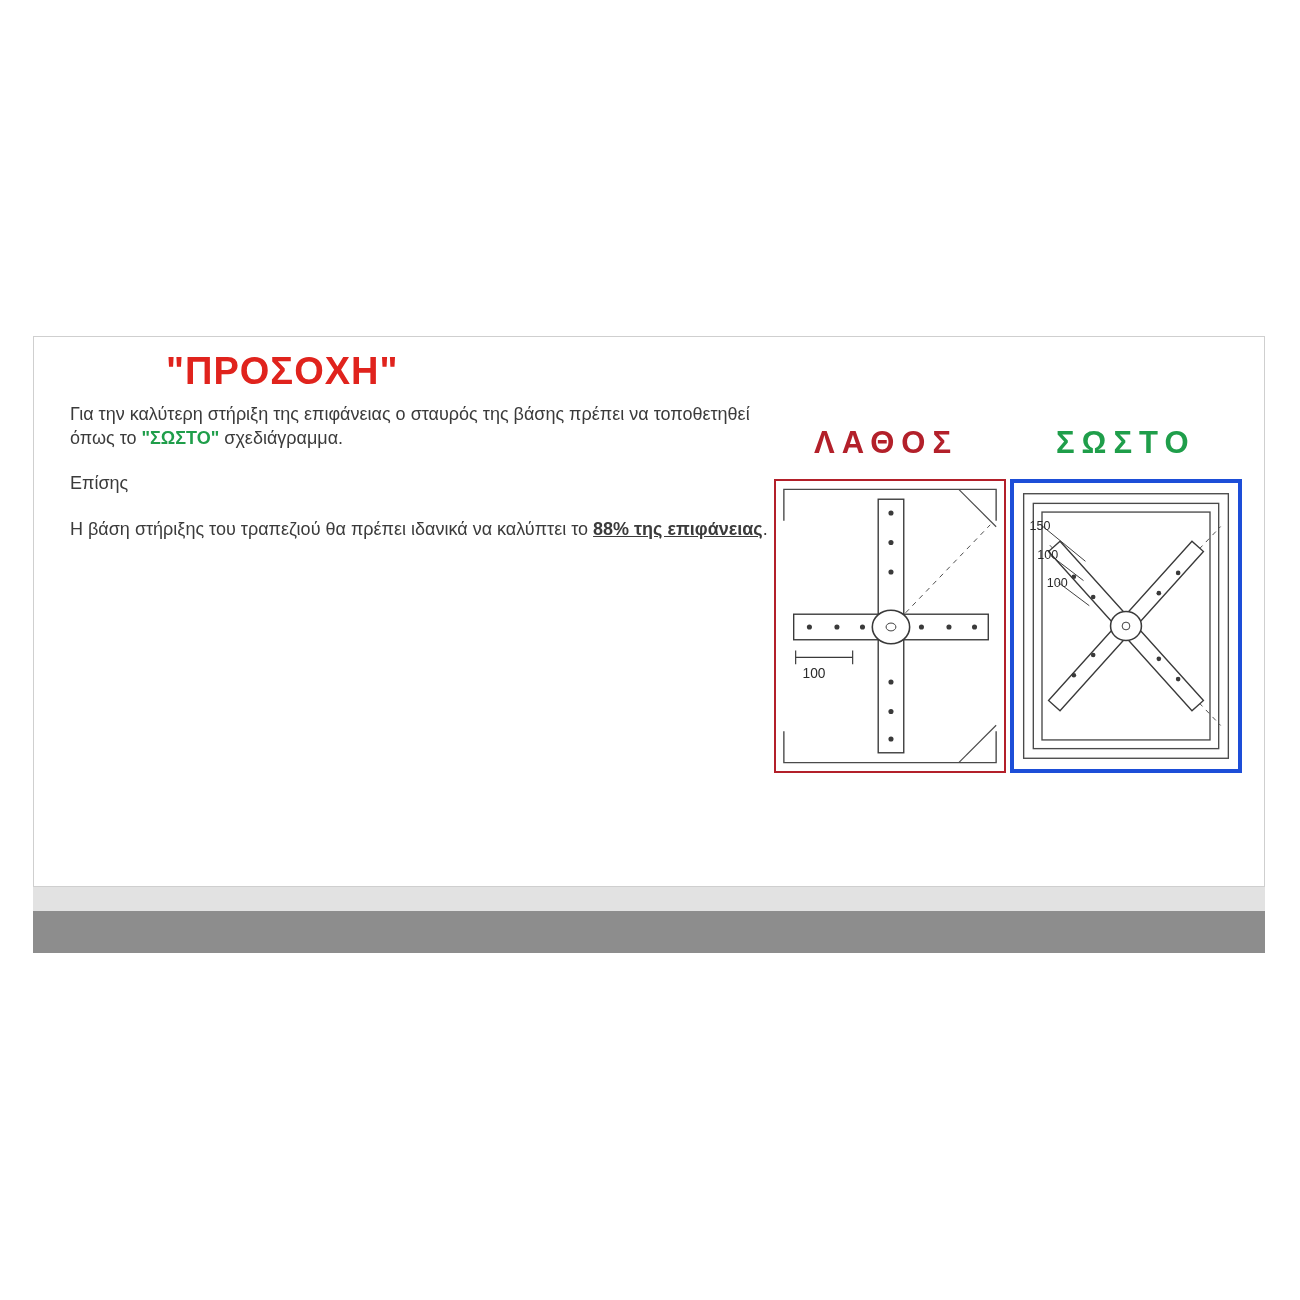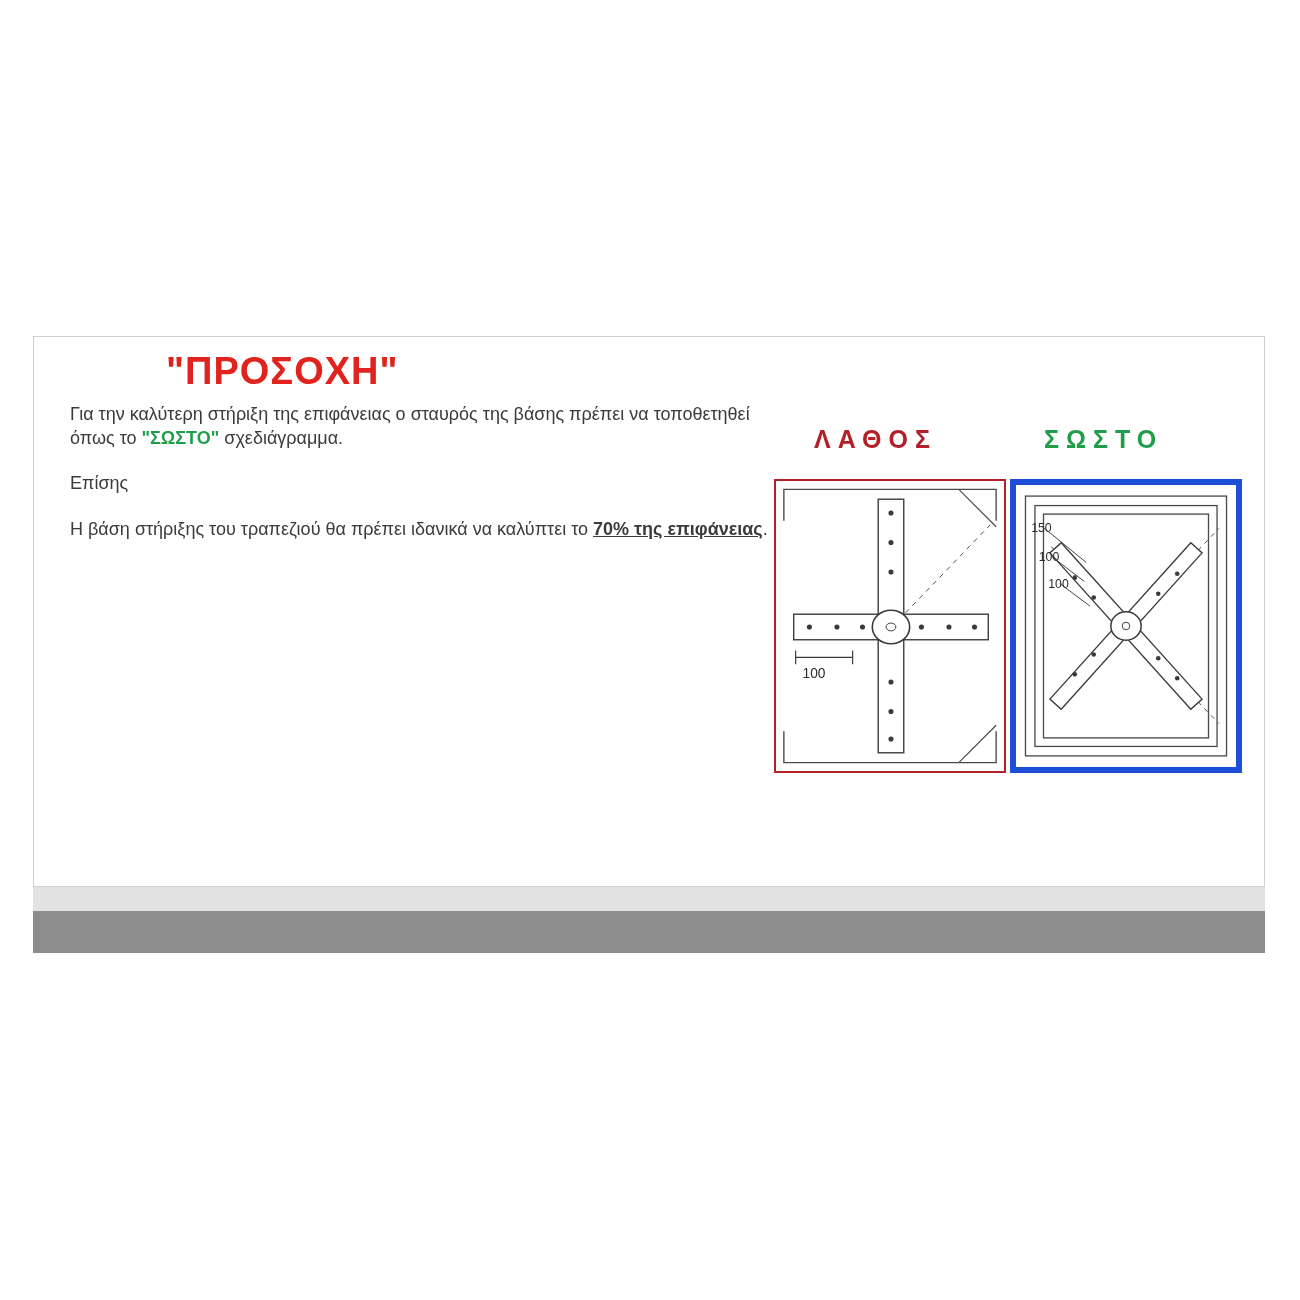--- a/index.html
+++ b/index.html
@@ -75,44 +75,44 @@
     left: 740px;
     top: 88px;
     width: 480px;
   }
   .diag-headings {
     position: relative;
     height: 40px;
   }
   .heading {
     position: absolute;
-    font-size: 25px;
+    font-size: 31px;
     font-weight: bold;
     letter-spacing: 7px;
     top: 0;
     text-align: center;
   }
   #heading-wrong { left: 40px; color: #b3202a; }
-  #heading-right { left: 270px; color: #1f9e4a; }
+  #heading-right { left: 282px; color: #1f9e4a; }
 
   .diag-boxes {
     position: relative;
     margin-top: 14px;
     height: 296px;
   }
   .diag-box {
     position: absolute;
     top: 0;
     width: 232px;
     height: 294px;
     box-sizing: border-box;
     background: #ffffff;
   }
   #box-wrong { left: 0; border: 2px solid #b3202a; }
-  #box-right { left: 236px; border: 6px solid #1d4ed8; }
+  #box-right { left: 236px; border: 4px solid #1d4ed8; }
   .diag-box svg { display: block; width: 100%; height: 100%; }
 </style>
 </head>
 <body>
 
 <div id="band-light"></div>
 <div id="band-dark"></div>
 
 <div id="card">
 
@@ -123,21 +123,21 @@
     <p class="para">
       <span>Για την καλύτερη στήριξη της επιφάνειας ο σταυρός της βάσης πρέπει να τοποθετηθεί όπως το </span><span class="green-bold">"ΣΩΣΤΟ"</span><span> σχεδιάγραμμα.</span>
     </p>
 
 
     <p class="para">
       <span>Επίσης</span>
     </p>
 
     <p class="para">
-      <span>Η βάση στήριξης του τραπεζιού θα πρέπει ιδανικά να καλύπτει το </span><span class="ul-bold">70% της επιφάνειας</span><span>.</span>
+      <span>Η βάση στήριξης του τραπεζιού θα πρέπει ιδανικά να καλύπτει το </span><span class="ul-bold">88% της επιφάνειας</span><span>.</span>
     </p>
 
 
   </div>
 
   <div id="diagrams">
 
     <div class="diag-headings">
       <div class="heading" id="heading-wrong">ΛΑΘΟΣ</div>
       <div class="heading" id="heading-right">ΣΩΣΤΟ</div>

